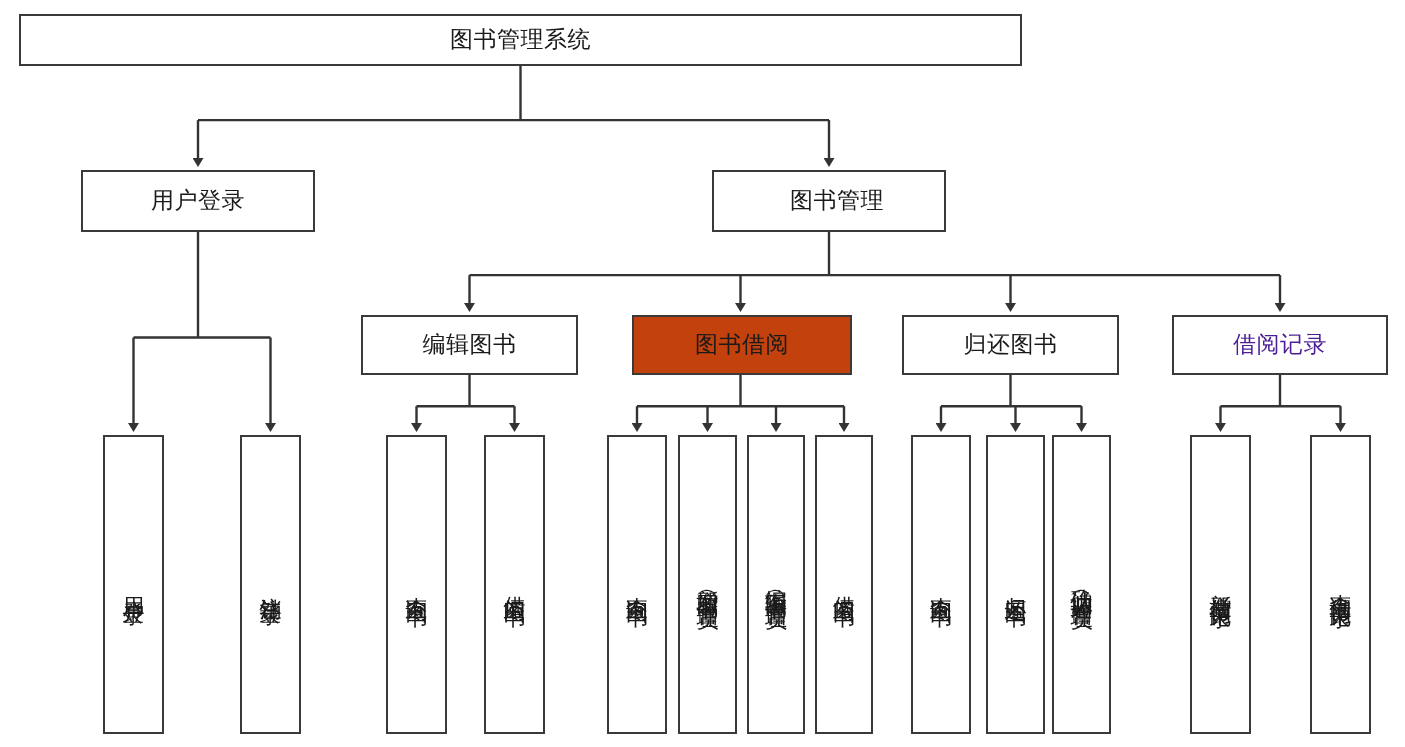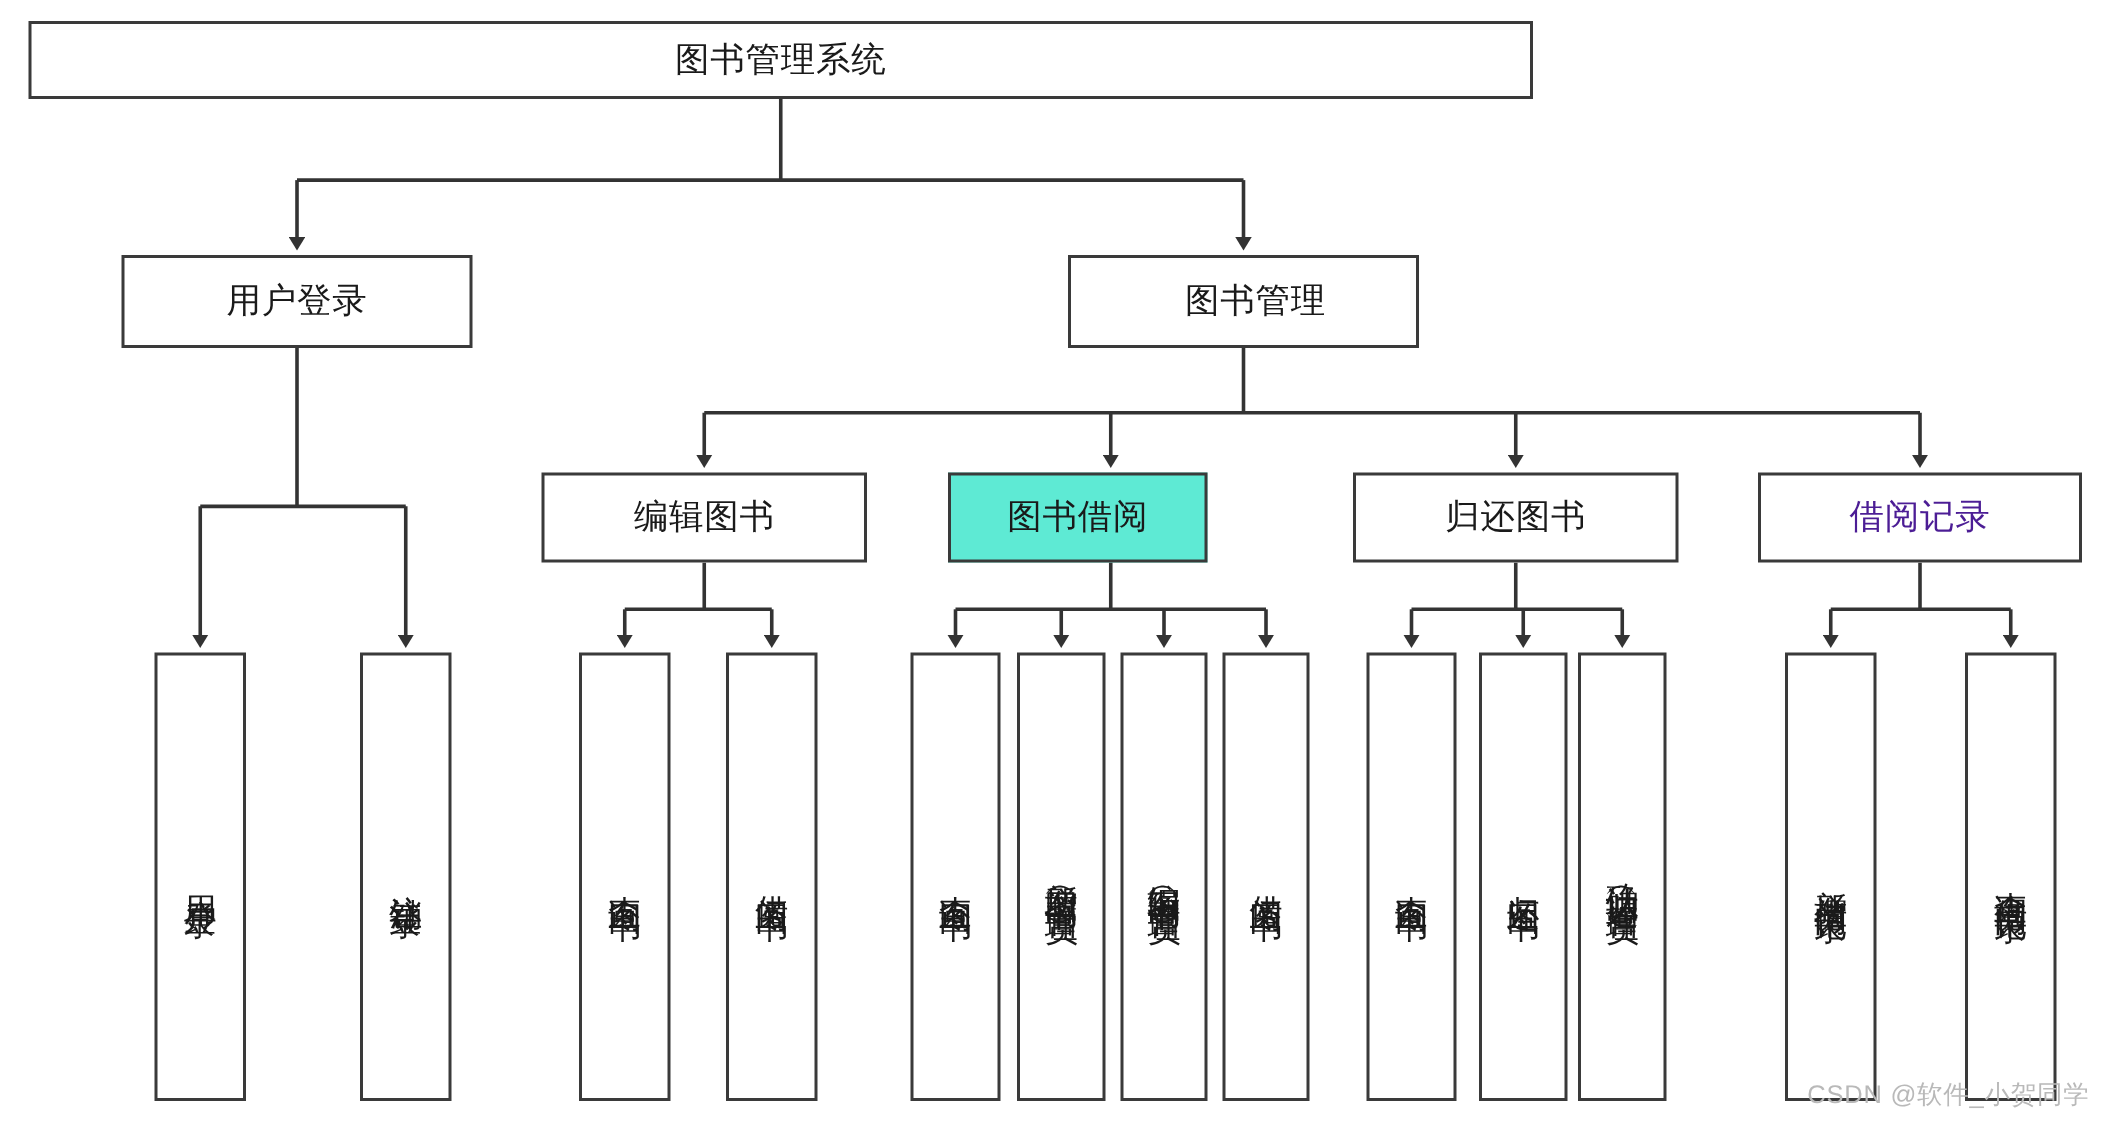--- a/index.html
+++ b/index.html
@@ -115,21 +115,21 @@
       </div>
       <div class="node horizontal" style="left: 81px; top: 170px; width: 234px; height: 62px; border-color: rgb(58, 58, 58); background: rgb(255, 255, 255);">
         <span class="node-label" style="color: rgb(26, 26, 26);">用户登录</span>
       </div>
       <div class="node horizontal" style="left: 712px; top: 170px; width: 234px; height: 62px; border-color: rgb(58, 58, 58); background: rgb(255, 255, 255);">
         <span class="node-label" style="color: rgb(26, 26, 26); margin-left: 16px;">图书管理</span>
       </div>
       <div class="node horizontal" style="left: 361px; top: 315px; width: 217px; height: 60px; border-color: rgb(58, 58, 58); background: rgb(255, 255, 255);">
         <span class="node-label" style="color: rgb(26, 26, 26);">编辑图书</span>
       </div>
-      <div class="node horizontal" style="left: 632px; top: 315px; width: 173px; height: 60px; border-color: rgb(58, 58, 58); background: #5eead4;">
+      <div class="node horizontal" style="left: 632px; top: 315px; width: 220px; height: 60px; border-color: rgb(58, 58, 58); background: #c2410c;">
         <span class="node-label" style="color: rgb(26, 26, 26);">图书借阅</span>
       </div>
       <div class="node horizontal" style="left: 902px; top: 315px; width: 217px; height: 60px; border-color: rgb(58, 58, 58); background: rgb(255, 255, 255);">
         <span class="node-label" style="color: rgb(26, 26, 26);">归还图书</span>
       </div>
       <div class="node horizontal" style="left: 1172px; top: 315px; width: 216px; height: 60px; border-color: rgb(58, 58, 58); background: rgb(255, 255, 255);">
         <span class="node-label" style="color: #4c1d95;">借阅记录</span>
       </div>
       <div class="node vertical" style="left: 103px; top: 435px; width: 61px; height: 299px; border-color: rgb(58, 58, 58); background: rgb(255, 255, 255);">
         <span class="node-label" style="color: rgb(26, 26, 26);">用户登录</span>
@@ -164,14 +164,13 @@
       <div class="node vertical" style="left: 1052px; top: 435px; width: 59px; height: 299px; border-color: rgb(58, 58, 58); background: rgb(255, 255, 255);">
         <span class="node-label" style="color: rgb(26, 26, 26);">确认归还（管理员）</span>
       </div>
       <div class="node vertical" style="left: 1190px; top: 435px; width: 61px; height: 299px; border-color: rgb(58, 58, 58); background: rgb(255, 255, 255);">
         <span class="node-label" style="color: rgb(26, 26, 26);">新增借阅记录</span>
       </div>
       <div class="node vertical" style="left: 1310px; top: 435px; width: 61px; height: 299px; border-color: rgb(58, 58, 58); background: rgb(255, 255, 255);">
         <span class="node-label" style="color: rgb(26, 26, 26);">查询借阅记录</span>
       </div>
     </div>
-  <div id="watermark">CSDN @软件_小贺同学</div>
 </div>
 
 </body></html>

